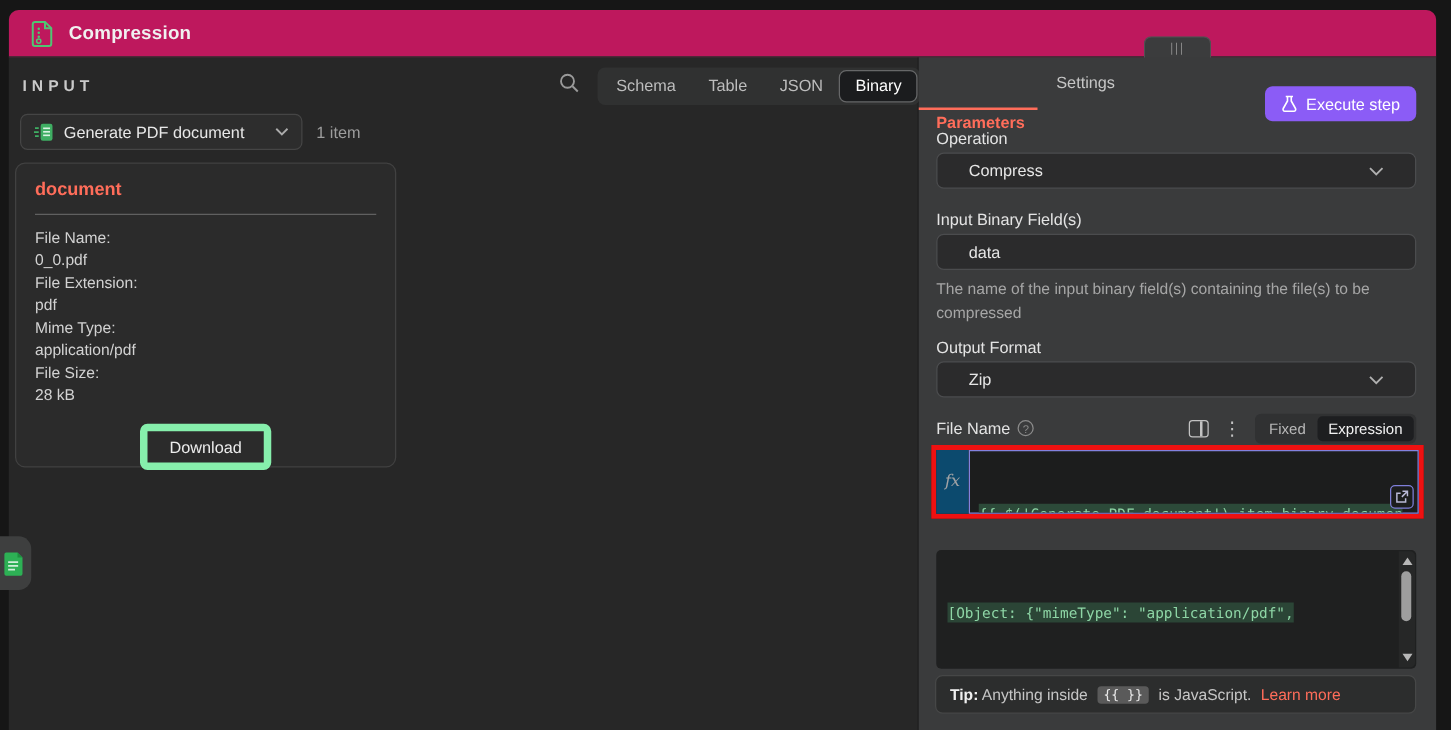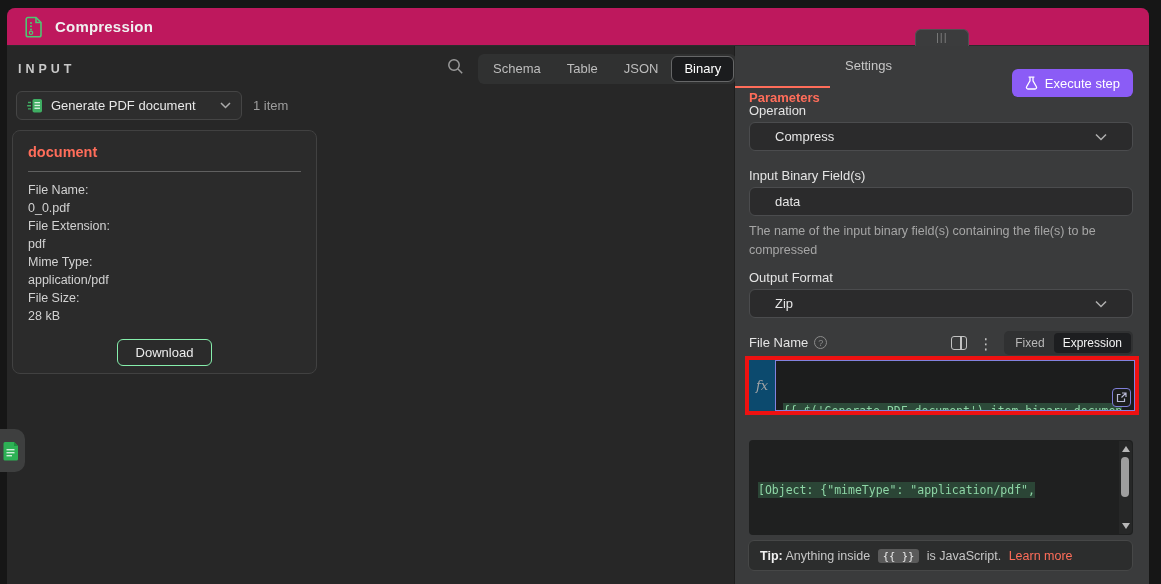--- a/index.html
+++ b/index.html
@@ -57,21 +57,21 @@
   .binary-card {
     position:absolute; left:5px; top:84px; width:305px; height:244px;
     background:#2b2b2b; border:1px solid #414141; border-radius:8px;
     padding:13px 15px;
   }
   .binary-card .card-title { color:#ff6d5a; font-size:14.5px; font-weight:700; }
   .binary-card hr { border:none; border-top:1px solid #606060; margin:11px 0 9px; }
   .binary-card .row { color:#d2d2d2; font-size:12.5px; line-height:18px; }
   .download-btn {
     display:block; margin:14px auto 0; padding:5px 18px;
-    background:transparent; border:1px solid #86efac; border-radius:6px;
+    background:transparent; border:6px solid #86efac; border-radius:6px;
     color:#ececec; font-size:13px; font-family:inherit; cursor:pointer;
   }
 
   .canvas-node {
     position:absolute; left:-15px; top:429px; width:40px; height:43px; z-index:50;
     background:#3e3f3f; border-radius:10px; display:flex; align-items:center; justify-content:flex-end; padding-right:5px;
   }
 
   
   .output-panel { position:relative; flex:1; background:#3a3b3c; }

